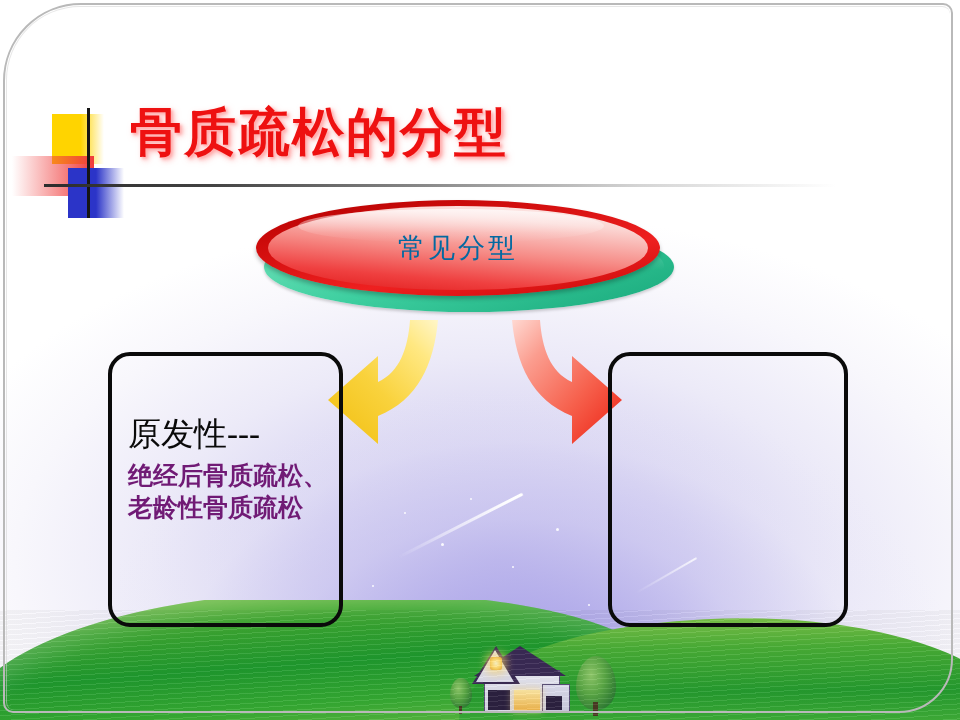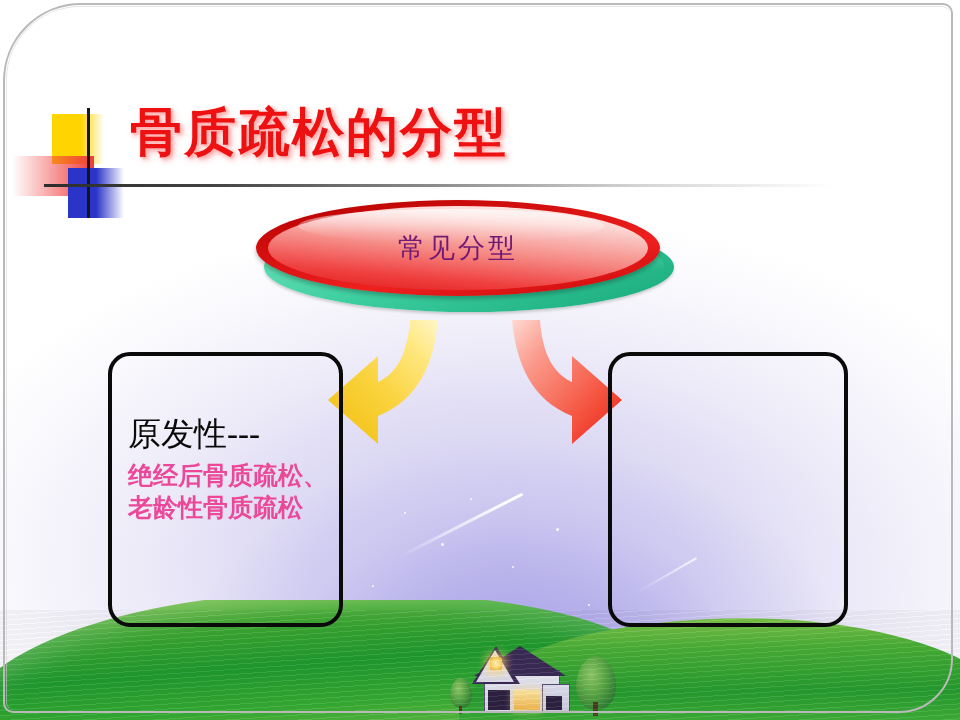--- a/index.html
+++ b/index.html
@@ -263,21 +263,21 @@
   .ell-gloss {
     position: absolute; left: 46px; top: 9px; width: 306px; height: 34px;
     background: linear-gradient(180deg, rgba(255,255,255,0.72) 0%, rgba(255,255,255,0.12) 70%, rgba(255,255,255,0) 100%);
     border-radius: 50%;
     pointer-events: none;
   }
   .ell-label {
     position: absolute; left: 16px; top: 6px; width: 380px; height: 84px;
     display: flex; align-items: center; justify-content: center;
     font-size: 27px;
-    color: #701a75;
+    color: #0369a1;
     letter-spacing: 3px;
     font-family: "Liberation Serif", "DejaVu Serif", serif;
   }
 
   
   .arrow-left { position: absolute; left: 326px; top: 318px; width: 130px; height: 136px; }
   .arrow-right { position: absolute; left: 492px; top: 318px; width: 132px; height: 136px; }
 
   
   .tbox {
@@ -300,21 +300,21 @@
     letter-spacing: 0px;
     font-family: "Liberation Serif", "DejaVu Serif", serif;
   }
   .tbox-body {
     position: absolute;
     left: 16px;
     top: 104px;
     width: 200px;
     font-size: 25px;
     font-weight: bold;
-    color: #ec4899;
+    color: #701a75;
     line-height: 1.27;
     letter-spacing: 0px;
     font-family: "Liberation Sans", "DejaVu Sans", sans-serif;
   }
   .tbox-right .tbox-body { width: 206px; }
 </style>
 </head>
 <body>
 
 <div id="slide">

